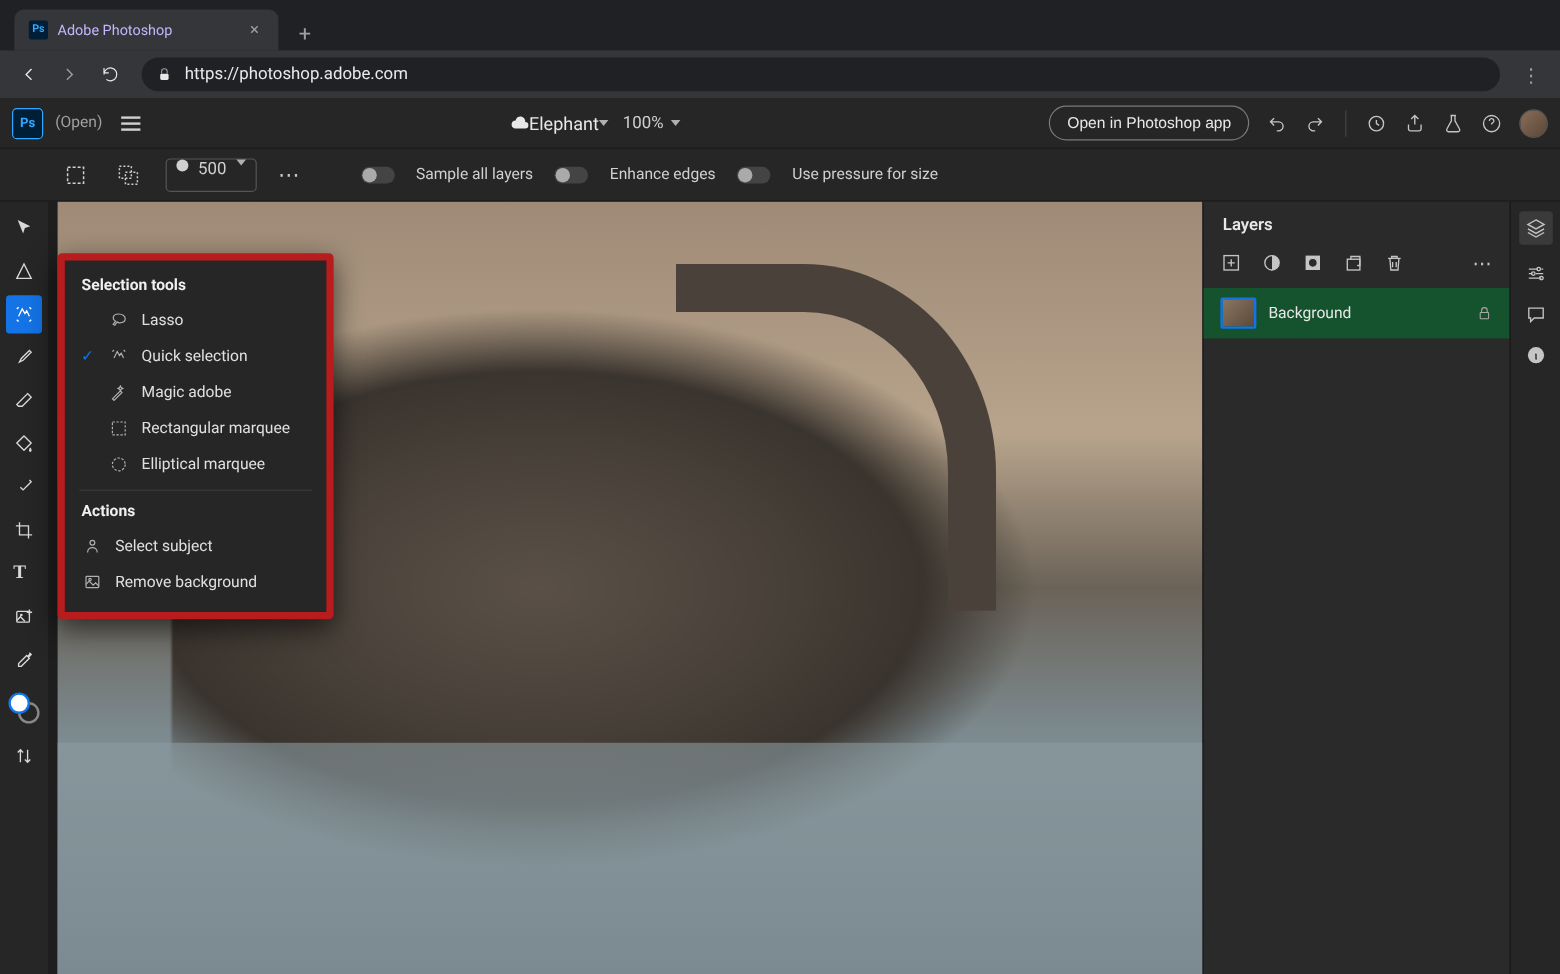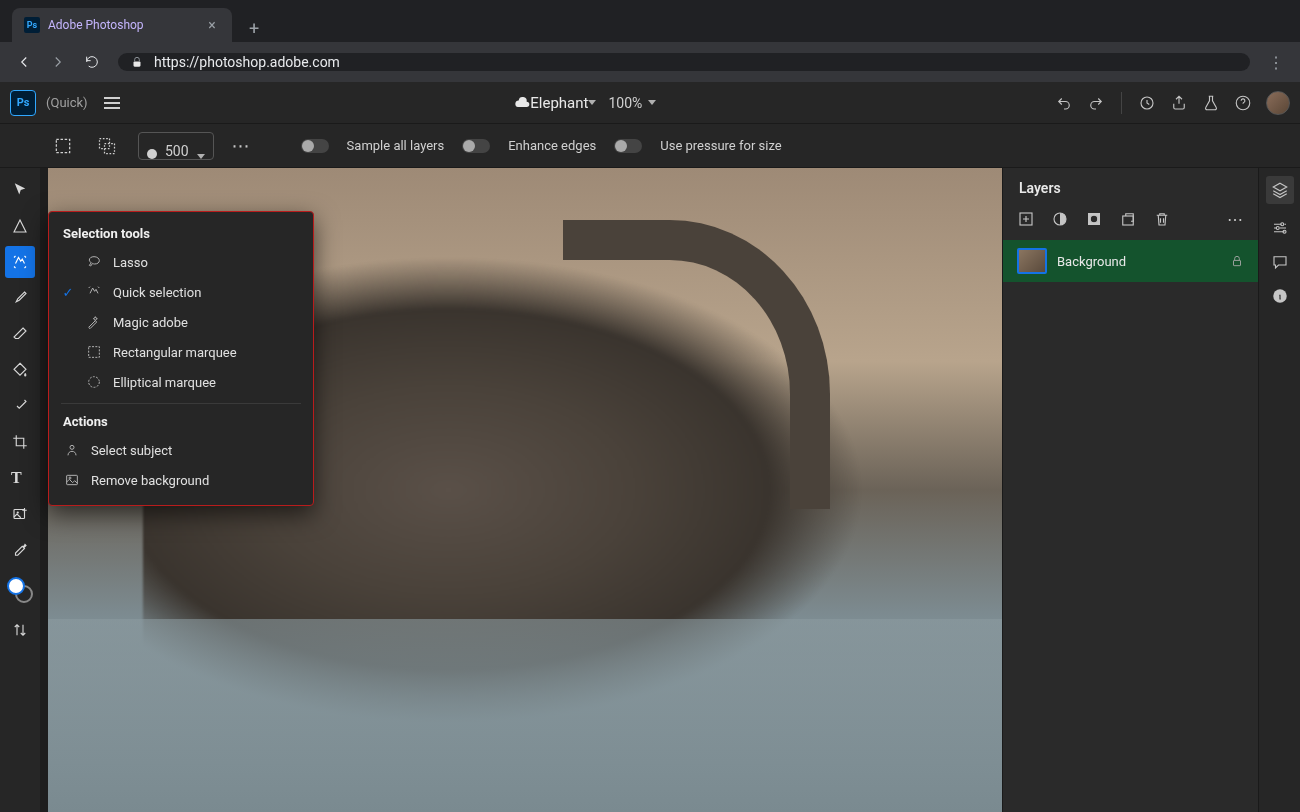--- a/index.html
+++ b/index.html
@@ -9,21 +9,21 @@
   .browser-tabs { height: 42px; background: #202124; display: flex; align-items: flex-end; padding: 0 8px; }
   .tab { display: flex; align-items: center; height: 34px; background: #35363a; border-radius: 8px 8px 0 0; padding: 0 12px; margin-left: 4px; gap: 8px; min-width: 220px; position: relative; }
   .tab-favicon { width: 16px; height: 16px; background: #001e36; display:flex; align-items:center; justify-content:center; color:#31a8ff; font-size:9px; font-weight:700; border-radius:2px; }
   .tab-title { font-size: 12px; color: #c4b5fd; flex: 1; }
   .tab-close { width: 16px; height: 16px; display:flex; align-items:center; justify-content:center; color:#9aa0a6; font-size:14px; }
   .new-tab { width: 28px; height: 28px; display:flex; align-items:center; justify-content:center; color:#9aa0a6; font-size:18px; margin-left:8px; }
   
   .browser-toolbar { height: 40px; background: #35363a; display: flex; align-items: center; padding: 0 10px; gap: 6px; }
   .nav-btn { width: 28px; height: 28px; display:flex; align-items:center; justify-content:center; color:#9aa0a6; border-radius:50%; }
   .nav-btn.enabled { color:#e8eaed; }
-  .url-bar { flex: 1; height: 18px; background: #202124; border-radius: 15px; display:flex; align-items:center; padding: 0 12px; gap: 10px; margin: 0 6px; }
+  .url-bar { flex: 1; height: 28px; background: #202124; border-radius: 15px; display:flex; align-items:center; padding: 0 12px; gap: 10px; margin: 0 6px; }
   .lock-icon { width:14px; height:14px; }
   .url-text { font-size: 14px; color: #e8eaed; }
   .browser-menu { width: 28px; height: 28px; display:flex; align-items:center; justify-content:center; color:#9aa0a6; }
   
   
   .app-header { height: 42px; background: #262626; border-bottom: 1px solid #1a1a1a; display:flex; align-items:center; padding: 0 10px; gap: 10px; }
   .ps-logo { width: 26px; height: 26px; background: #001e36; border:1px solid #31a8ff; border-radius: 4px; display:flex; align-items:center; justify-content:center; color:#31a8ff; font-size:11px; font-weight:700; }
   .beta { font-size: 13px; color: #a0a0a0; }
   .hamburger { width:16px; height:12px; display:flex; flex-direction:column; justify-content:space-between; margin-left: 6px; }
   .hamburger span { height:2px; background:#d0d0d0; }
@@ -35,21 +35,21 @@
   .zoom-val { font-size:14px; color:#d0d0d0; }
   .open-in-app { padding: 6px 14px; border:1px solid #7a7a7a; border-radius: 16px; font-size: 13px; color: #e8e8e8; background: transparent; }
   .header-icons { display:flex; align-items:center; gap:14px; margin-left: 4px; }
   .hdr-icon { width:18px; height:18px; color:#c5c5c5; display:flex; align-items:center; justify-content:center; }
   .divider-v { width:1px; height:22px; background:#444; margin: 0 2px; }
   .avatar { width: 24px; height:24px; border-radius:50%; background: linear-gradient(135deg,#8a6d5a,#5a4636); border:1px solid #555; }
   
   
   .options-bar { height: 44px; background: #262626; border-bottom: 1px solid #1a1a1a; display:flex; align-items:center; padding: 0 50px 0 50px; gap: 18px; font-size: 13px; color:#d0d0d0; }
   .opt-btn { width:26px; height:26px; display:flex; align-items:center; justify-content:center; }
-  .size-group { display:flex; align-items:flex-end; height:28px; border:1px solid #555; border-radius:4px; padding: 0 8px; gap: 8px; }
+  .size-group { display:flex; align-items:flex-start; height:28px; border:1px solid #555; border-radius:4px; padding: 0 8px; gap: 8px; }
   .brush-dot { width:10px; height:10px; border-radius:50%; background:#d0d0d0; }
   .size-val { font-size:14px; }
   .toggle { width:28px; height:14px; background:#444; border-radius:7px; position:relative; }
   .toggle::after { content:""; position:absolute; width:12px; height:12px; background:#aaa; border-radius:50%; top:1px; left:1px; }
   .ellipsis { font-size:18px; color:#c5c5c5; letter-spacing:1px; }
   
   
   .main { display:flex; height: calc(812px - 42px - 40px - 42px - 44px); }
   
   
@@ -63,21 +63,21 @@
   .fg-bg .bg { position:absolute; bottom:0; right:0; width:18px; height:18px; border-radius:50%; background:#262626; border:2px solid #888; }
   
   
   .canvas-area { flex:1; background: #1e1e1e; position:relative; overflow:hidden; }
   .canvas-image { position:absolute; left: 8px; top:0; right:0; bottom:0; background: linear-gradient(180deg, #9e8a76 0%, #b8a48c 30%, #6b6358 50%, #7d8c92 70%, #8a9ba3 100%); }
   .elephant { position:absolute; left:10%; top:10%; width:80%; height:80%; background: radial-gradient(ellipse 60% 50% at 40% 50%, #5a5048 0%, #4a423a 40%, #3a342e 70%, transparent 90%); border-radius: 40% 50% 30% 20%; filter: blur(1px); }
   .trunk { position:absolute; right:18%; top:8%; width:28%; height:45%; border: 40px solid #4a423a; border-left:none; border-bottom:none; border-radius: 0 60% 0 0; }
   .water { position:absolute; bottom:0; left:0; right:0; height:30%; background: linear-gradient(180deg, rgba(140,155,160,0.6), #7a8a90); }
   
   
-  .flyout { position:absolute; left: 48px; top: 211px; width: 266px; background: #262626; border: 1px solid #b91c1c; border-radius: 4px; box-shadow: 0 8px 24px rgba(0,0,0,0.6); padding: 10px 0; z-index: 100; }
+  .flyout { position:absolute; left: 48px; top: 211px; width: 230px; background: #262626; border: 6px solid #b91c1c; border-radius: 4px; box-shadow: 0 8px 24px rgba(0,0,0,0.6); padding: 10px 0; z-index: 100; }
   .flyout-header { font-size: 13px; font-weight: 700; color: #f0f0f0; padding: 4px 14px 6px; }
   .flyout-item { display:flex; align-items:center; gap: 10px; padding: 6px 14px 6px 12px; font-size: 13px; color: #e0e0e0; position:relative; }
   .flyout-check { width: 14px; color: #1473e6; font-size: 13px; text-align:center; }
   .flyout-icon { width: 18px; height: 18px; display:flex; align-items:center; justify-content:center; color:#b0b0b0; }
   .flyout-sep { height:1px; background:#3a3a3a; margin: 6px 12px; }
   
   
   .right-panel { width: 256px; background: #2a2a2a; border-left:1px solid #1a1a1a; display:flex; flex-direction:column; }
   .panel-header { padding: 12px 16px 8px; font-size: 14px; font-weight: 600; color: #e8e8e8; }
   .layer-actions { display:flex; align-items:center; gap: 16px; padding: 6px 14px 10px; color:#c5c5c5; }
@@ -128,39 +128,40 @@
         <rect x="6" y="11" width="12" height="9" rx="2" class="filled" fill="#9aa0a6"></rect>
         <path d="M8 11V8a4 4 0 0 1 8 0v3" stroke="#9aa0a6"></path>
       </svg>
     <span class="url-text">https://photoshop.adobe.com</span>
   </div>
   <div class="browser-menu">⋮</div>
 </div>
 
 <div class="app-header">
   <div class="ps-logo">Ps</div>
-  <span class="beta">(Quick)</span>
+  <span class="beta">(Open)</span>
   <div class="hamburger">
       <span></span>
       <span></span>
       <span></span>
     </div>
   <div class="header-center">
     <div class="doc-name-group">
       <svg width="16" height="16" viewBox="0 0 24 24">
           <path class="filled" fill="#c5c5c5" d="M6 18a5 5 0 0 1 1-9.9A6 6 0 0 1 19 10a4 4 0 0 1 0 8H6z"></path>
         </svg>
       <span class="doc-name">Elephant</span>
       <span class="chev-down"></span>
     </div>
     <div class="zoom-group">
       <span class="zoom-val">100%</span>
       <span class="chev-down"></span>
     </div>
   </div>
+  <button class="open-in-app">Open in Photoshop app</button>
   <div class="header-icons">
     <div class="hdr-icon">
         <svg viewBox="0 0 24 24" width="18">
           <path d="M9 14l-4-4 4-4M5 10h9a5 5 0 0 1 0 10h-2"></path>
         </svg>
       </div>
     <div class="hdr-icon">
         <svg viewBox="0 0 24 24" width="18">
           <path d="M15 14l4-4-4-4M19 10h-9a5 5 0 0 0 0 10h2"></path>
         </svg>

